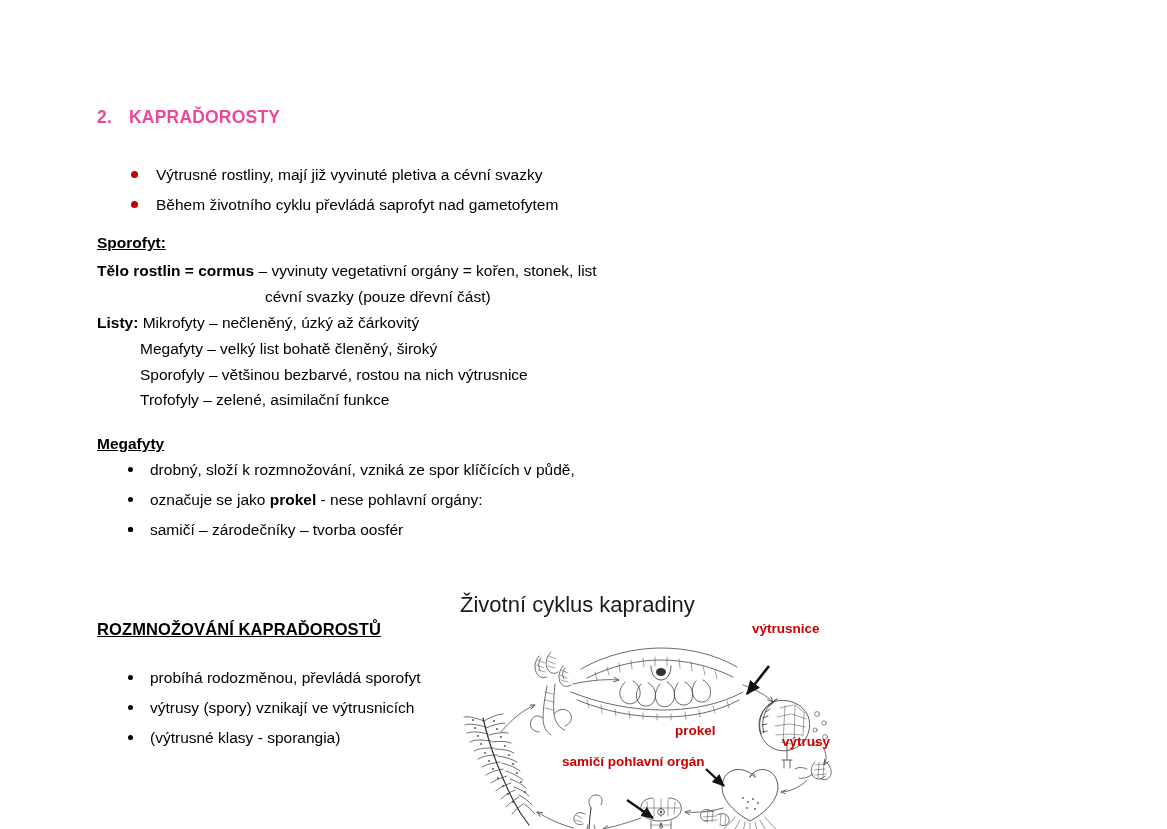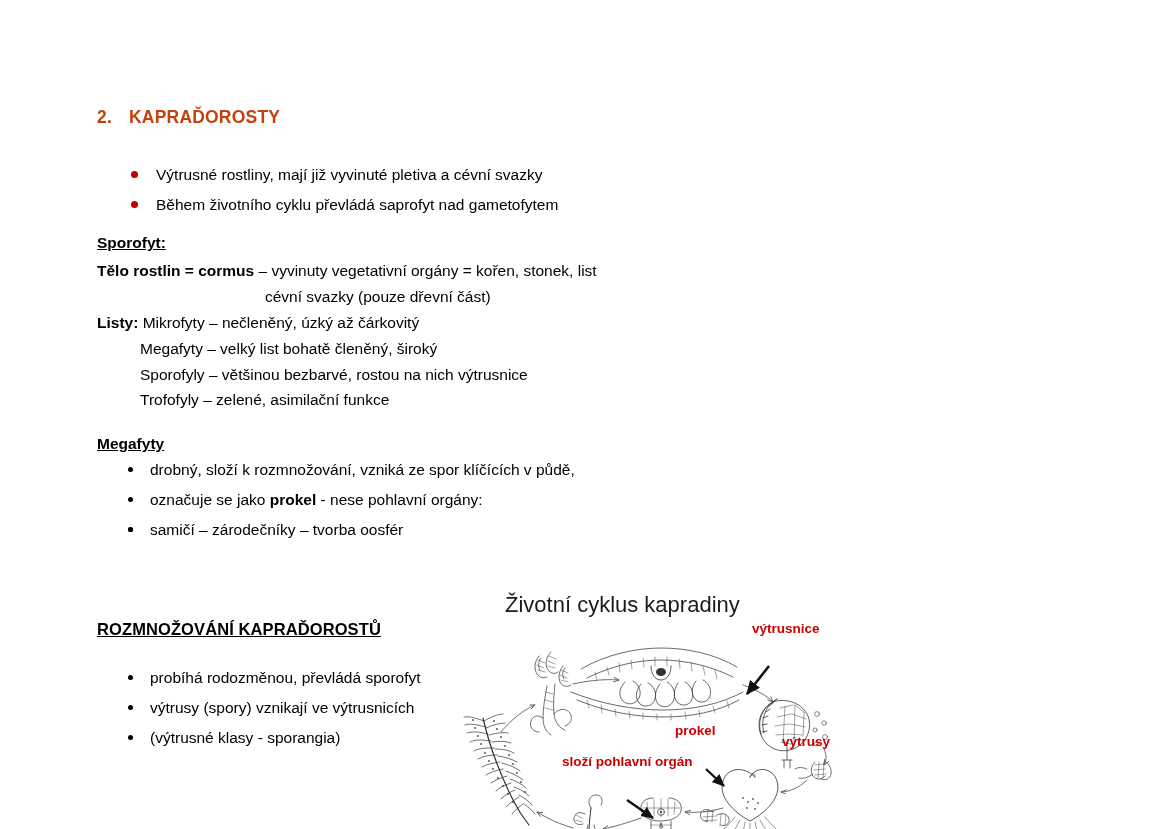--- a/index.html
+++ b/index.html
@@ -22,21 +22,21 @@
     inset: 0;
   }
 
   
   .doc-heading {
     position: absolute;
     left: 97px;
     top: 107px;
     font-size: 17.5px;
     font-weight: bold;
-    color: #c2410c;
+    color: #ec4899;
     letter-spacing: 0.2px;
     white-space: nowrap;
   }
   .doc-heading .num {
     display: inline-block;
     width: 32px;
   }
 
   
   .bullet-list {
@@ -135,21 +135,20 @@
     width: 400px;
     height: 237px;
   }
   .figure-title {
     position: absolute;
     left: 5px;
     top: 0px;
     font-size: 22px;
     color: #1a1a1a;
     white-space: nowrap;
-    margin-left: 45px;
   }
   .figure-canvas {
     position: absolute;
     left: 0;
     top: 30px;
     width: 400px;
     height: 207px;
   }
   .figure-canvas svg {
     display: block;
@@ -548,16 +547,16 @@
           <path d="M314,44 L292,72" stroke="#111" stroke-width="2.6" fill="none" marker-end="url(#arrBlack)"></path>
           <path d="M251,147 L269,164" stroke="#111" stroke-width="2.3" fill="none" marker-end="url(#arrBlack)"></path>
           <path d="M172,178 L198,196" stroke="#111" stroke-width="2.3" fill="none" marker-end="url(#arrBlack)"></path>
         </g>
       </svg>
     </div>
 
     <div class="fig-label" id="lbl-vytrusnice">výtrusnice</div>
     <div class="fig-label" id="lbl-vytrusy">výtrusy</div>
     <div class="fig-label" id="lbl-prokel">prokel</div>
-    <div class="fig-label" id="lbl-samici">složí pohlavní orgán</div>
+    <div class="fig-label" id="lbl-samici">samičí pohlavní orgán</div>
   </div>
 
 </div>
 
 </body></html>

